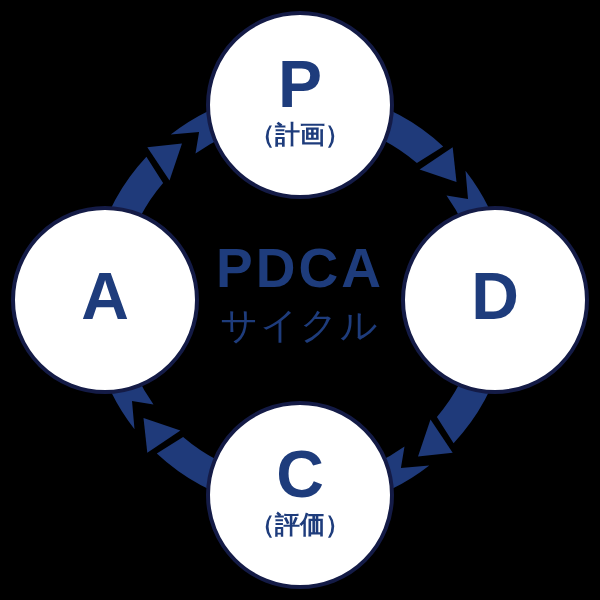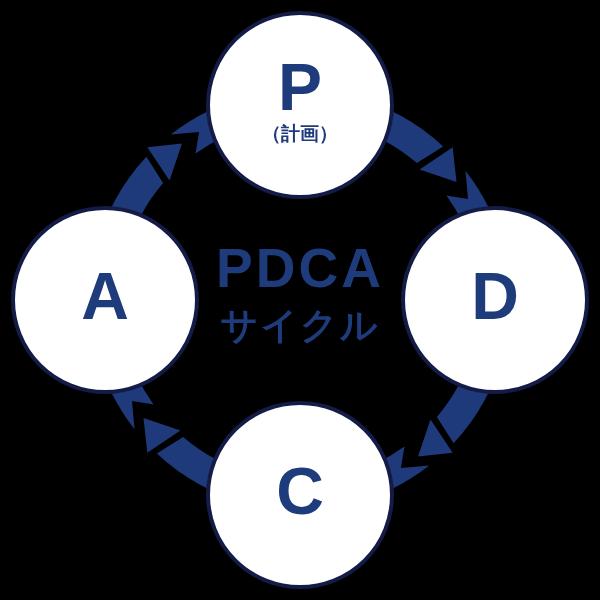--- a/index.html
+++ b/index.html
@@ -43,43 +43,42 @@
   .node-bottom { left: 206px; top: 401px; }
   .node-left   { left: 11px;  top: 206px; }
   .node-letter {
     font-size: 66px;
     font-weight: 700;
     line-height: 0.95;
     color: var(--navy-text, #1e3c7c);
   }
   .node-label {
     margin-top: 4px;
-    font-size: 19px;
+    font-size: 25px;
     font-weight: 700;
     line-height: 1.2;
     color: var(--navy-text, #1e3c7c);
     white-space: nowrap;
-    font-family: Liberation Serif, serif;
   }
   .center-title {
     position: absolute;
     left: 0; right: 0;
     top: 238px;
     text-align: center;
     color: var(--navy-text, #1e3c7c);
   }
   .center-title .line1 {
     font-size: 55px;
     font-weight: 700;
     letter-spacing: 3px;
     line-height: 1.1;
   }
   .center-title .line2 {
     font-size: 37px;
-    font-weight: 700;
+    font-weight: 400;
     letter-spacing: 2px;
     line-height: 1.2;
     margin-top: 5px;
   }
 </style>
 </head>
 <body>
 
 <div class="stage">
 
@@ -111,20 +110,21 @@
     <div class="node-letter">P</div>
     <div class="node-label">（計画）</div>
   </div>
 
   <div class="node node-right">
     <div class="node-letter">D</div>
   </div>
 
   <div class="node node-bottom">
     <div class="node-letter">C</div>
+    <div class="node-label">（評価）</div>
   </div>
 
   <div class="node node-left">
     <div class="node-letter">A</div>
   </div>
 
   <div class="center-title">
     <div class="line1">PDCA</div>
     <div class="line2">サイクル</div>
   </div>

